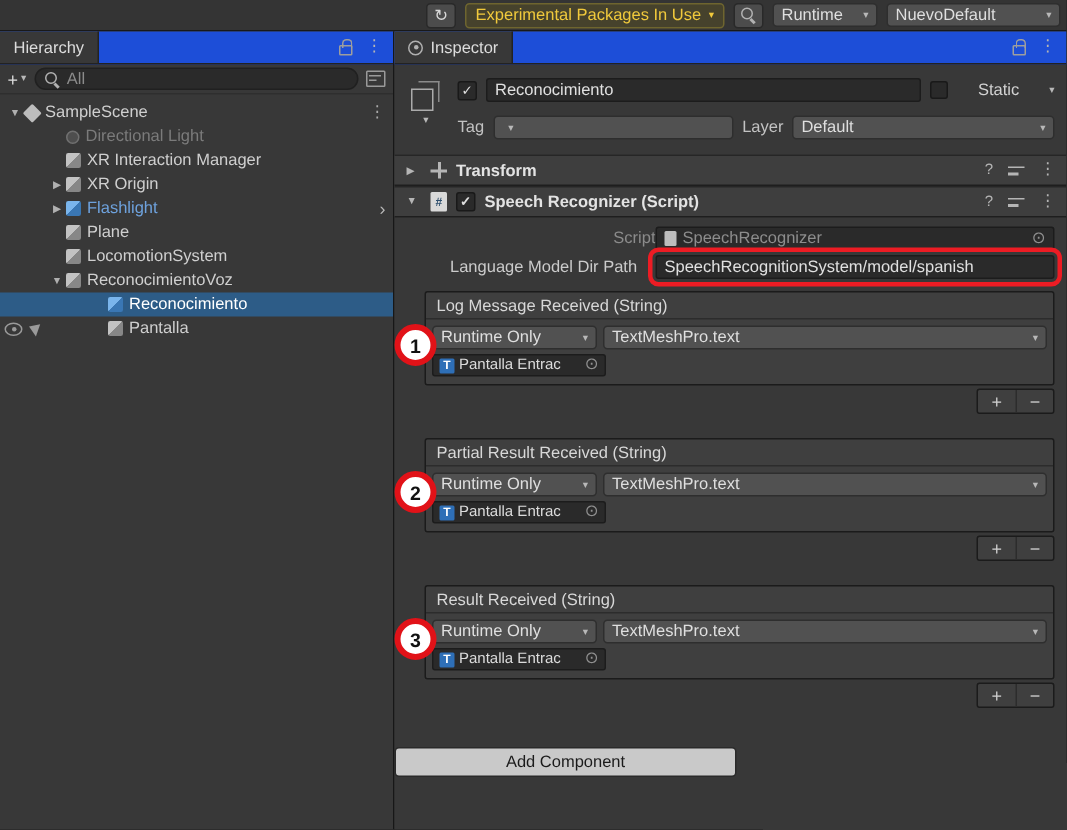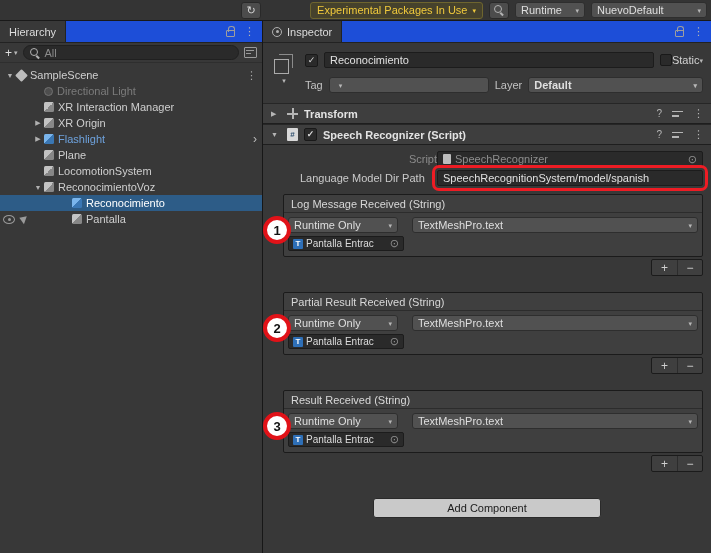--- a/index.html
+++ b/index.html
@@ -7,21 +7,21 @@
   .app { position:relative; width:711px; height:553px; background:#383838;
          font-family:"Liberation Sans", sans-serif; font-size:11px; color:#c6c6c6; }
 
   
   .toolbar { height:21px; background:#343434; border-bottom:1px solid #191919;
              display:flex; align-items:center; justify-content:flex-end; padding:0 4px; gap:6px; }
   .tbtn { height:17px; display:flex; align-items:center; gap:5px; background:#4c4c4c;
           border:1px solid #292929; border-radius:3px; padding:0 6px; color:#d8d8d8;
           font-family:inherit; font-size:11px; cursor:pointer; }
   .tbtn.icon-only { width:20px; justify-content:center; padding:0; }
-  .tbtn.exp { background:#46422c; border-color:#6e652f; color:#f0c93c;margin-left:43px; }
+  .tbtn.exp { background:#46422c; border-color:#6e652f; color:#f0c93c; }
   .tbtn.exp .caret { color:#f0c93c; }
   .tbtn.dd { justify-content:space-between; }
   .w-layers { width:70px; }
   .w-layout { width:116px; }
   .caret { font-size:7px; line-height:1; color:#b8b8b8; }
 
   .mag { position:relative; width:10px; height:10px; display:inline-block; flex:none; }
   .mag::before { content:""; position:absolute; left:0; top:0; width:6px; height:6px;
                  border:1.4px solid #b2b2b2; border-radius:50%; }
   .mag::after { content:""; position:absolute; left:7px; top:7px; width:4px; height:1.6px;
@@ -98,28 +98,28 @@
   .flabel { color:#c2c2c2; flex:none;text-align:center; }
 
   .chk { width:13px; height:13px; flex:none; background:#2a2a2a; border:1px solid #191919; border-radius:2px;
          display:flex; align-items:center; justify-content:center; color:#dedede; font-size:9px; line-height:1; cursor:pointer; }
   .chk.small { width:12px; height:12px; }
 
   .tf { display:flex; align-items:center; gap:4px; height:16px; background:#2a2a2a;
         border:1px solid #1c1c1c; border-radius:2px; padding:0 5px; color:#e0e0e0; min-width:0; }
   .tf span { white-space:nowrap; overflow:hidden; }
   .namefield { flex:1; }
-  .static { display:flex; align-items:center; gap:0; color:#d2d2d2; cursor:pointer; flex:none; }
+  .static { display:flex; align-items:center; gap:20px; color:#d2d2d2; cursor:pointer; flex:none; }
 
   .dd { display:flex; align-items:center; height:16px; background:#515151; border:1px solid #2e2e2e;
         border-radius:3px; padding:0 5px; color:#dfdfdf; cursor:pointer; min-width:0; }
   .dd .lbl { flex:1; white-space:nowrap; overflow:hidden; }
   .dd .caret { margin-left:4px; }
   .dd-tag { width:160px; flex:none; }
-  .dd-layer { flex:1;font-weight:bold; }
+  .dd-layer { flex:1; }
 
   .comp-hdr { height:21px; background:#3e3e3e; border-top:1px solid #262626; border-bottom:1px solid #1e1e1e;
               display:flex; align-items:center; gap:6px; padding:0 7px 0 8px; font-weight:bold; color:#e3e3e3; cursor:pointer; }
   .comp-hdr .arrow { width:10px; font-size:7px; color:#b5b5b5; font-weight:normal; }
   .hdr-icons { margin-left:auto; display:flex; align-items:center; gap:10px; color:#b5b5b5; font-weight:normal; }
   .help { font-size:10px; }
   .preset { position:relative; width:11px; height:10px; }
   .preset::before { content:""; position:absolute; top:2px; left:0; width:11px; height:1.6px; background:#b5b5b5; }
   .preset::after  { content:""; position:absolute; bottom:2px; left:0; width:7px; height:1.6px; background:#b5b5b5; }
   .xform { position:relative; width:11px; height:11px; }
@@ -136,40 +136,40 @@
   .obj-ref { color:#8d8d8d; }
   .mini-script { width:8px; height:10px; background:#bdbdbd; border-radius:1px; flex:none; }
   .picker { margin-left:auto; color:#909090; font-size:11px; line-height:1; cursor:pointer; flex:none; }
   .anno-outline { outline:3px solid #ed1c24; outline-offset:2px; }
 
   
   .uevent { position:relative; margin:8px 8px 16px 20px; }
   .ue-box { background:#3f3f3f; border:1px solid #1b1b1b; border-radius:2px; }
   .ue-hdr { height:18px; display:flex; align-items:center; padding:0 7px; border-bottom:1px solid #2c2c2c; color:#d8d8d8; }
   .ue-body { padding:4px 4px 5px 4px; }
-  .ue-row1 { display:flex; gap:14px; height:16px; }
+  .ue-row1 { display:flex; gap:4px; height:16px; }
   .dd.mode { width:110px; flex:none; }
   .dd.fn { flex:1; }
   .ue-row2 { margin-top:3px; height:15px; display:flex; }
   .objfield { width:116px; height:15px; display:flex; align-items:center; gap:3px; background:#2a2a2a;
               border:1px solid #1c1c1c; border-radius:2px; padding:0 4px; color:#dcdcdc; font-size:10px; cursor:pointer; }
   .objfield span { white-space:nowrap; overflow:hidden; }
   .tmp { width:10px; height:10px; flex:none; background:#2e6fb7; color:#fff; border-radius:1px;
          font-size:8px; font-weight:bold; display:flex; align-items:center; justify-content:center; }
   .ue-footer { display:flex; justify-content:flex-end; margin-top:2px; }
   .pm { display:flex; background:#3f3f3f; border:1px solid #1b1b1b; border-radius:2px; height:17px; }
   .pm button { width:25px; background:none; border:none; color:#d0d0d0; font-size:12px; line-height:1;
                cursor:pointer; font-family:inherit; }
   .pm button + button { border-left:1px solid #2c2c2c; }
 
   .badge { position:absolute; left:-20px; top:22px; width:28px; height:28px; background:#ffffff;
            border:4px solid #e11218; border-radius:50%; display:flex; align-items:center; justify-content:center;
            color:#111; font-weight:bold; font-size:13px; z-index:5; }
 
-  .addcomp-row { display:flex; justify-content:center; margin-top:26px; }
+  .addcomp-row { display:flex; justify-content:flex-start; margin-top:26px; }
   .addcomp { width:228px; height:20px; background:#c9c9c9; border:1px solid #2a2a2a; border-radius:3px;
              color:#1b1b1b; font-family:inherit; font-size:11px; cursor:pointer; }
 </style>
 </head>
 <body>
 
 <div class="app">
 
   <div class="toolbar">
     <button class="tbtn icon-only">

